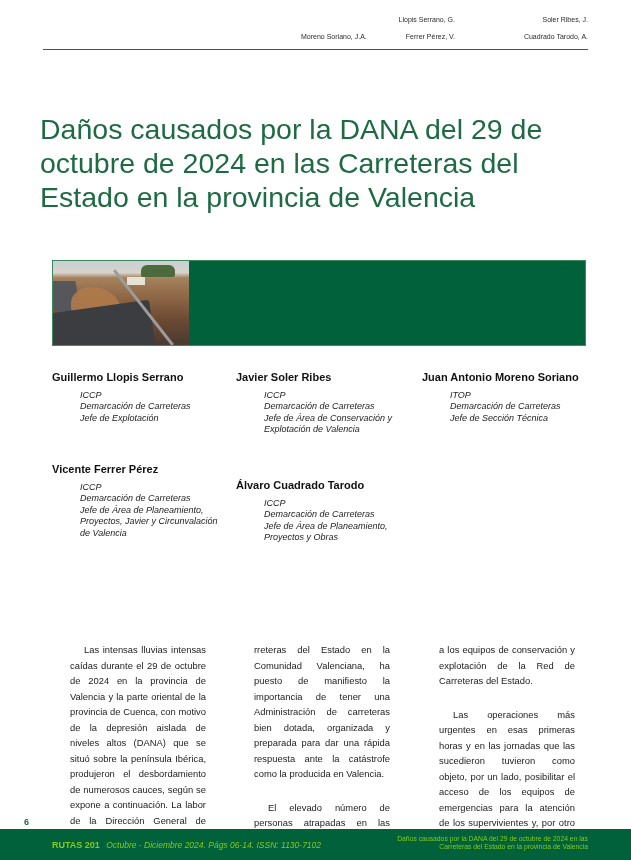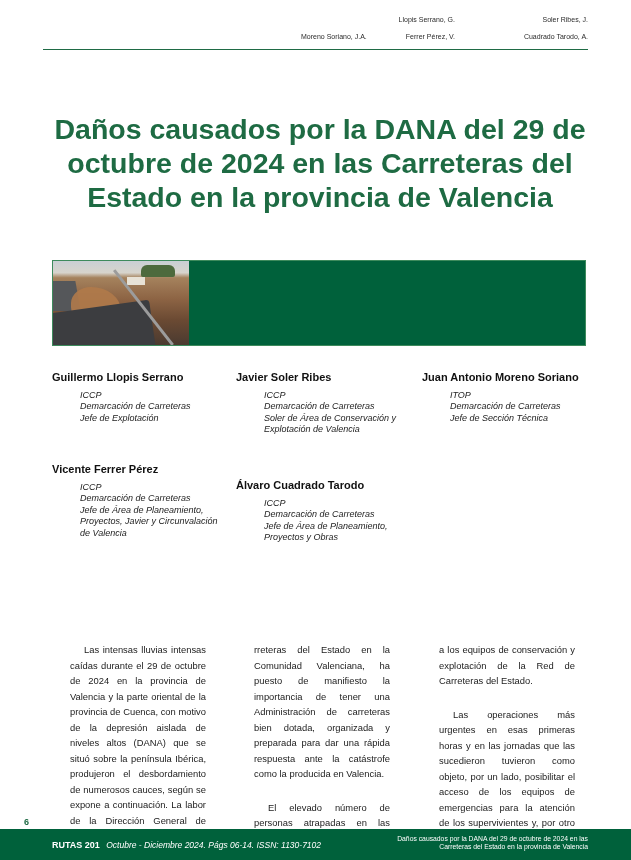--- a/index.html
+++ b/index.html
@@ -3,21 +3,21 @@
 <meta charset="utf-8">
 <style>
   * { margin:0; padding:0; box-sizing:border-box; }
   html, body { width:631px; height:860px; background:#ffffff; overflow:hidden; }
   body { position:relative; font-family:"Liberation Sans", sans-serif; color:#1a1a1a; }
 
   .header { position:absolute; left:43px; top:0; width:545px; height:50px; border-bottom:1.5px solid #1f6b45; }
   .section-title { position:absolute; left:0; top:22px; font-family:"DejaVu Sans", sans-serif; font-size:14.5px; color:#1f6b45; letter-spacing:0.2px; }
   .authors-hdr { position:absolute; font-size:7px; color:#2a2a2a; white-space:nowrap; }
 
-  .main-title { position:absolute; left:40px; top:112px; width:560px; text-align:center; font-family:"Liberation Sans", sans-serif; font-size:28.5px; line-height:34px; color:#1e6b43; font-weight:bold; }
+  .main-title { position:absolute; left:40px; top:112px; width:560px; text-align:left; font-family:"Liberation Sans", sans-serif; font-size:28.5px; line-height:34px; color:#1e6b43; font-weight:normal; }
 
   .banner { position:absolute; left:52px; top:260px; width:534px; height:86px; background:#00613b; border:1px solid #3d8a5c; }
   .photo { position:absolute; left:0; top:0; width:136px; height:84px; overflow:hidden;
     background: linear-gradient(180deg, #c9cfd4 0%, #d7d4cc 14%, #a5825d 20%, #8d6444 45%, #6b4a33 70%, #4a3a30 100%); }
   .photo .road { position:absolute; left:-10px; top:46px; width:110px; height:50px; background:#3c3d40; transform:rotate(-8deg); border-radius:4px; }
   .photo .road2 { position:absolute; left:-5px; top:20px; width:30px; height:30px; background:#55575a; transform:skewX(10deg); }
   .photo .dirt { position:absolute; left:18px; top:26px; width:50px; height:40px; background:#b07a4a; border-radius:40% 60% 30% 50%; opacity:0.9; }
   .photo .rail { position:absolute; left:60px; top:10px; width:3px; height:95px; background:#9c9c9c; transform:rotate(-38deg); transform-origin:top left; }
   .photo .trees { position:absolute; left:88px; top:4px; width:34px; height:12px; background:#4d6a3d; border-radius:6px 6px 2px 2px; }
   .photo .house { position:absolute; left:74px; top:16px; width:18px; height:8px; background:#e8e2d6; }
@@ -25,21 +25,21 @@
   .author { position:absolute; font-size:9px; line-height:11.5px; width:180px; }
   .author .name { font-weight:bold; font-size:11px; margin-bottom:6px; color:#111; }
   .author .line { font-style:italic; color:#222;margin-left:28px; }
 
   .col { position:absolute; top:624px; width:172px; font-size:9.4px; line-height:15.5px; color:#222; text-align:justify; }
   .col p { margin:18px; }
   .col p.indent { text-indent:14px; }
   .col p.gap { margin-top:8px; }
 
   .page-num { position:absolute; left:24px; top:817px; font-size:9px; color:#1f6b45; font-weight:bold; }
-  .footer { position:absolute; left:0; top:829px; width:631px; height:31px; background:#00613b; color:#ffffff; }
+  .footer { position:absolute; left:0; top:829px; width:631px; height:31px; background:#00613b; color:#84cc16; }
   .footer .journal { position:absolute; left:52px; top:11px; font-size:8.5px; white-space:nowrap; }
   .footer .journal b { font-weight:bold; font-size:9px; margin-right:4px; }
   .footer .journal i { font-style:italic; }
   .footer .running { position:absolute; right:43px; top:6px; font-size:6.8px; line-height:8px; text-align:right; white-space:nowrap; }
 </style>
 </head>
 <body>
 
 <div class="header">
   <div class="authors-hdr" style="left:258px; top:33px;">Moreno Soriano, J.A.</div>
@@ -70,21 +70,21 @@
   <div class="name">Guillermo Llopis Serrano</div>
   <div class="line">ICCP</div>
   <div class="line">Demarcación de Carreteras</div>
   <div class="line">Jefe de Explotación</div>
 </div>
 
 <div class="author" style="left:236px; top:372px;">
   <div class="name">Javier Soler Ribes</div>
   <div class="line">ICCP</div>
   <div class="line">Demarcación de Carreteras</div>
-  <div class="line">Soler de Área de Conservación y</div>
+  <div class="line">Jefe de Área de Conservación y</div>
   <div class="line">Explotación de Valencia</div>
 </div>
 
 <div class="author" style="left:422px; top:372px;">
   <div class="name">Juan Antonio Moreno Soriano</div>
   <div class="line">ITOP</div>
   <div class="line">Demarcación de Carreteras</div>
   <div class="line">Jefe de Sección Técnica</div>
 </div>
 

